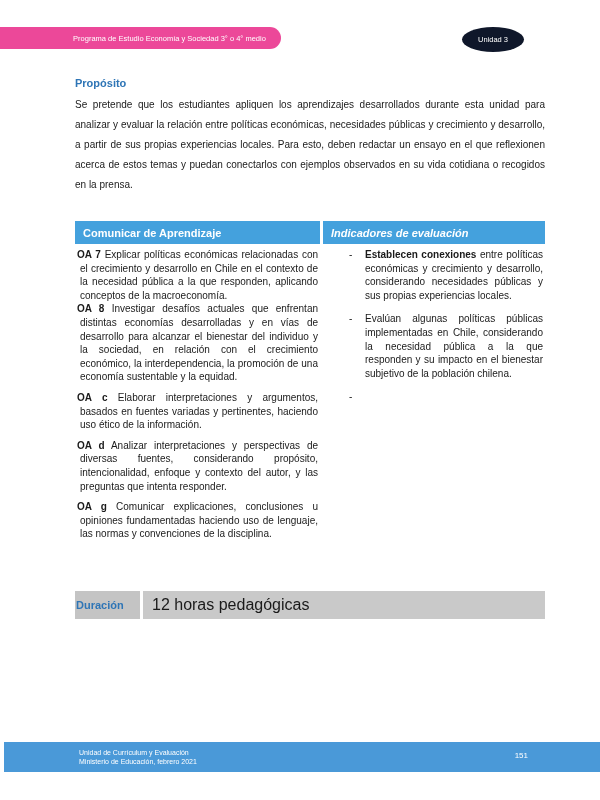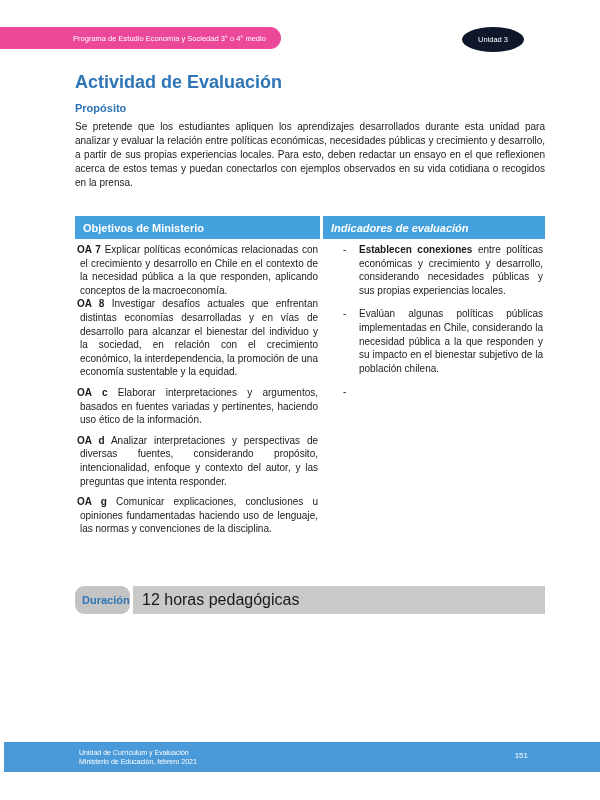--- a/index.html
+++ b/index.html
@@ -18,68 +18,67 @@
   }
   .unit-badge{
     position:absolute;left:462px;top:27px;width:62px;height:25px;
     background:#0f172a;border-radius:50%;
     color:#fff;font-size:7.5px;display:flex;align-items:center;justify-content:center;
   }
 
   .content{position:absolute;left:75px;top:68px;width:470px;}
   h1.title{margin:4px 0 0;font-size:18px;font-weight:bold;color:#2e75b6;}
   h2.purpose-h{margin:9px 0 0;font-size:11px;font-weight:bold;color:#2e75b6;}
-  p.purpose{margin:6px 0 0;font-size:10px;line-height:14px;text-align:justify;}
+  p.purpose{margin:6px 0 0;font-size:10px;line-height:20px;text-align:justify;}
 
   
   .eval-table{margin-top:26px;width:470px;}
   .thead{display:flex;}
   .th{background:#44a1dd;color:#fff;font-weight:bold;font-size:11px;padding:6px 8px 5px 8px;}
   .th-left{width:245px;margin-right:3px;}
   .th-right{flex:1;font-style:italic;}
   .tbody{display:flex;min-height:337px;margin-top:2px;}
-  .td-left{width:245px;margin-right:14px;padding:2px 2px 0 2px;}
+  .td-left{width:245px;margin-right:20px;padding:2px 2px 0 2px;}
   .td-right{flex:1;padding-top:2px;}
   .oa{margin:0;font-size:10px;line-height:13.6px;text-align:justify;padding-left:3px;text-indent:-3px;}
   .oa.mt{margin-top:7px;}
   .b{font-weight:bold;}
   .indicator{display:flex;font-size:10px;line-height:13.6px;}
   .indicator + .indicator{margin-top:10px;}
   .indicator .dash{width:25px;padding-left:9px;flex:none;}
   .indicator .itext{flex:1;text-align:justify;padding-right:2px;}
 
   .duration-row{display:flex;margin-top:8px;height:28px;}
   .duration-label{
-    width:55px;background:#c4c4c4;color:#2e75b6;font-weight:bold;font-size:11px;
-    display:flex;align-items:center;padding-left:7px;margin-right:3px;flex:none;border-radius:9px;
+    width:65px;background:#c4c4c4;color:#2e75b6;font-weight:bold;font-size:11px;
+    display:flex;align-items:center;padding-left:1px;margin-right:3px;flex:none;
   }
   .duration-value{flex:1;background:#c9c9c9;font-size:16px;display:flex;align-items:center;padding-left:9px;}
 
   
   .footer{
     position:absolute;left:4px;top:742px;width:600px;height:30px;background:#4a99d8;
     color:#fff;display:flex;align-items:center;
   }
   .footer-left{margin-left:75px;font-size:7px;line-height:9.5px;}
   .footer-page{position:absolute;right:76px;top:9px;font-size:8px;}
 </style>
 </head>
 <body>
 
 <div class="top-banner">Programa de Estudio Economía y Sociedad 3° o 4° medio</div>
 <div class="unit-badge">Unidad 3</div>
 
 <div class="content">
-  <h1 class="title">Actividad de Evaluación</h1>
   <h2 class="purpose-h">Propósito</h2>
   <p class="purpose">Se pretende que los estudiantes apliquen los aprendizajes desarrollados durante esta unidad para analizar y evaluar la relación entre políticas económicas, necesidades públicas y crecimiento y desarrollo, a partir de sus propias experiencias locales. Para esto, deben redactar un ensayo en el que reflexionen acerca de estos temas y puedan conectarlos con ejemplos observados en su vida cotidiana o recogidos en la prensa.</p>
 
   <div class="eval-table">
     <div class="thead">
-      <div class="th th-left">Objetivos de Ministerio</div>
+      <div class="th th-left">Comunicar de Aprendizaje</div>
       <div class="th th-right">Indicadores de evaluación</div>
     </div>
     <div class="tbody">
       <div class="td-left">
         <p class="oa"><span class="b">OA 7</span> <span>Explicar políticas económicas relacionadas con el crecimiento y desarrollo en Chile en el contexto de la necesidad pública a la que responden, aplicando conceptos de la macroeconomía.</span></p>
         <p class="oa"><span class="b">OA 8</span> <span>Investigar desafíos actuales que enfrentan distintas economías desarrolladas y en vías de desarrollo para alcanzar el bienestar del individuo y la sociedad, en relación con el crecimiento económico, la interdependencia, la promoción de una economía sustentable y la equidad.</span></p>
         <p class="oa mt"><span class="b">OA c</span> <span>Elaborar interpretaciones y argumentos, basados en fuentes variadas y pertinentes, haciendo uso ético de la información.</span></p>
         <p class="oa mt"><span class="b">OA d</span> <span>Analizar interpretaciones y perspectivas de diversas fuentes, considerando propósito, intencionalidad, enfoque y contexto del autor, y las preguntas que intenta responder.</span></p>
         <p class="oa mt"><span class="b">OA g</span> <span>Comunicar explicaciones, conclusiones u opiniones fundamentadas haciendo uso de lenguaje, las normas y convenciones de la disciplina.</span></p>
       </div>

